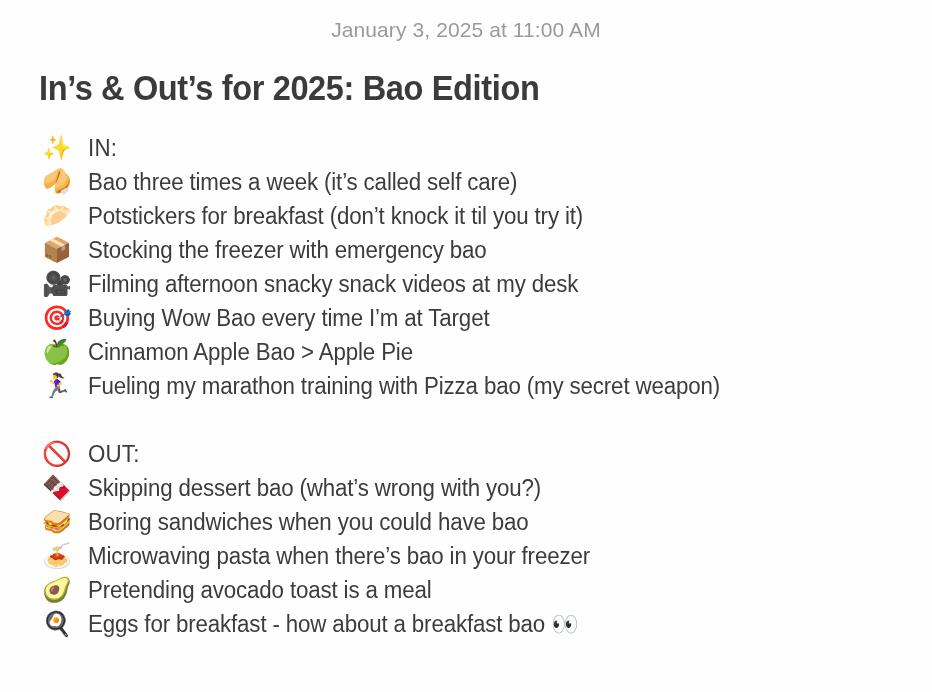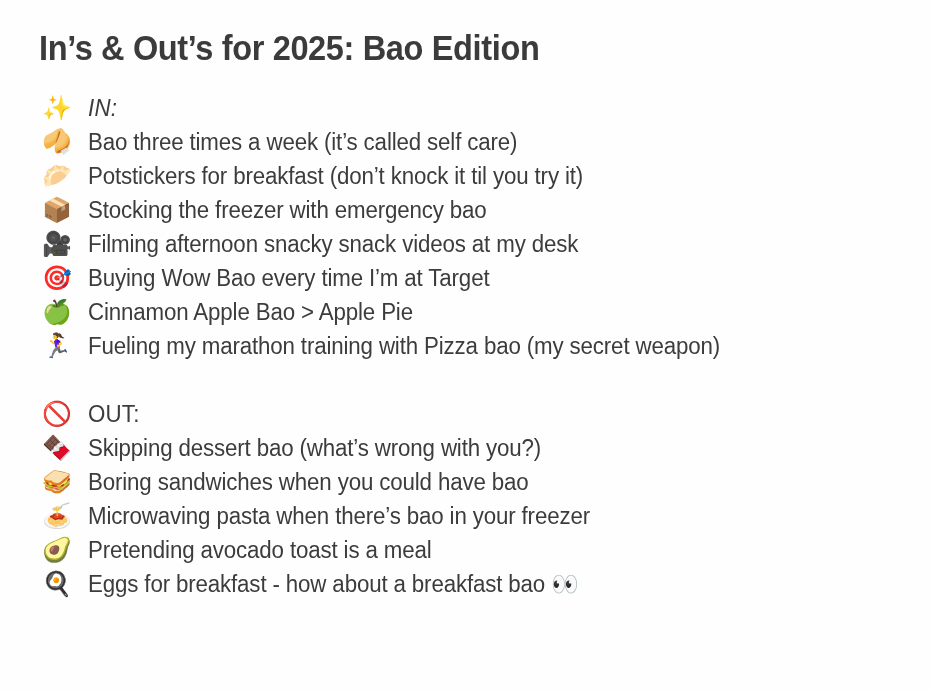--- a/index.html
+++ b/index.html
@@ -89,28 +89,29 @@
 
   .line-text.heading {
     letter-spacing: 0.2px;
   }
 </style>
 </head>
 <body>
 
 <div class="note-page" style="background: rgb(254, 254, 254);">
 
+  <div class="note-date" style="color: rgb(154, 154, 154);">January 3, 2025 at 11:00 AM</div>
 
   <h1 class="note-title" style="color: rgb(59, 59, 59);">In’s &amp; Out’s for 2025: Bao Edition</h1>
 
   <div class="note-body">
 
   <div class="note-line">
         <span class="line-emoji">✨</span>
-        <span class="line-text heading" style="color: rgb(60, 60, 60); font-style: italic;">IN:</span>
+        <span class="line-text heading" style="color: rgb(60, 60, 60);">IN:</span>
       </div>
       <div class="note-line">
         <span class="line-emoji">🥠</span>
         <span class="line-text" style="color: rgb(60, 60, 60);">Bao three times a week (it’s called self care)</span>
       </div>
       <div class="note-line">
         <span class="line-emoji">🥟</span>
         <span class="line-text" style="color: rgb(60, 60, 60);">Potstickers for breakfast (don’t knock it til you try it)</span>
       </div>
       <div class="note-line">

